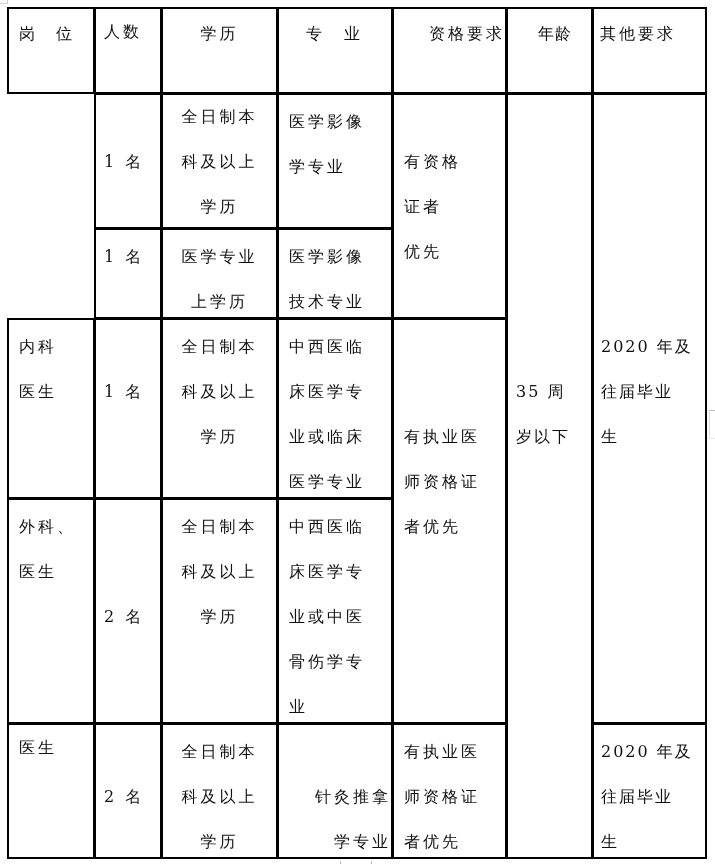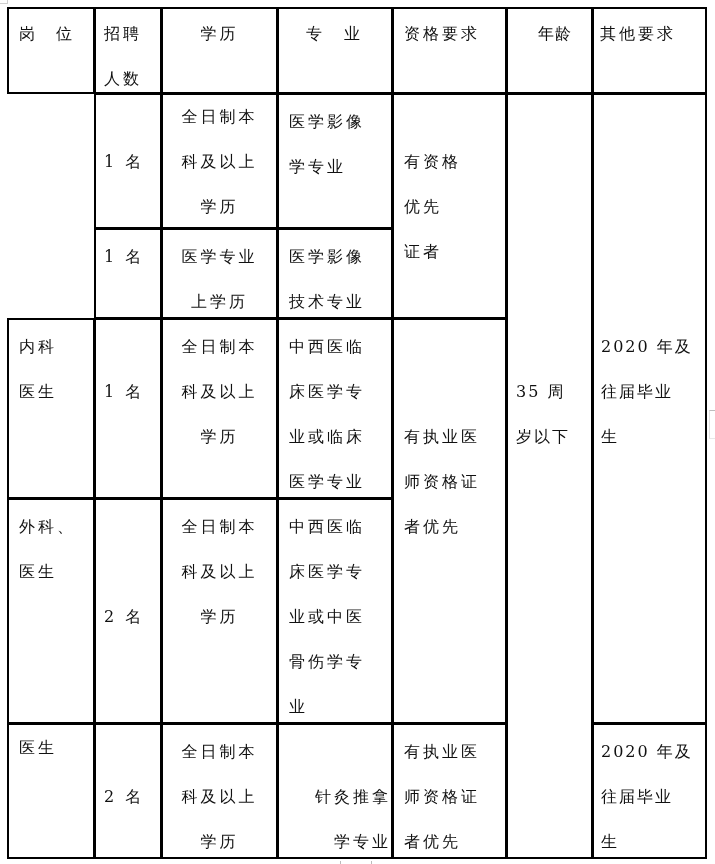--- a/index.html
+++ b/index.html
@@ -73,30 +73,29 @@
 </head>
 <body>
 
 <div class="page">
   <div class="corner-mark"></div>
 
   <div class="cell v-top" style="left:8px;top:8px;width:88px;height:87px;padding-left:10px;">
     <span class="line" style="margin-top:2px;letter-spacing:8px;">岗 位</span>
   </div>
   <div class="cell v-top" style="left:95px;top:8px;width:68px;height:87px;padding-left:8px;">
-    <span class="line" style="margin-top:2px;">招聘</span>
     <span class="line">人数</span>
   </div>
   <div class="cell v-top center" style="left:162px;top:8px;width:117px;height:87px;">
     <span class="line" style="margin-top:2px;">学历</span>
   </div>
   <div class="cell v-top center" style="left:278px;top:8px;width:116px;height:87px;">
     <span class="line" style="margin-top:2px;white-space:pre;letter-spacing:4px;">专  业</span>
   </div>
-  <div class="cell v-top" style="left:393px;top:8px;width:115px;height:87px;padding-left:10px;">
+  <div class="cell v-top" style="left:393px;top:8px;width:115px;height:87px;padding-left:10px;text-align:right;">
     <span class="line" style="margin-top:2px;">资格要求</span>
   </div>
   <div class="cell v-top" style="left:507px;top:8px;width:87px;height:87px;padding-left:30px;letter-spacing:1px;">
     <span class="line" style="margin-top:2px;">年龄</span>
   </div>
   <div class="cell v-top" style="left:593px;top:8px;width:115px;height:87px;padding-left:6px;">
     <span class="line" style="margin-top:2px;">其他要求</span>
   </div>
 
 
@@ -120,22 +119,22 @@
     <span class="line" style="margin-top:4px;">医学专业</span>
     <span class="line">上学历</span>
   </div>
   <div class="cell v-top" style="left:278px;top:229px;width:116px;height:91px;padding-left:10px;">
     <span class="line" style="margin-top:4px;">医学影像</span>
     <span class="line">技术专业</span>
   </div>
 
   <div class="cell v-mid" style="left:393px;top:94px;width:115px;height:226px;padding-left:10px;">
     <span class="line">有资格</span>
+    <span class="line">证者</span>
     <span class="line">优先</span>
-    <span class="line">证者</span>
   </div>
 
   <div class="cell v-top" style="left:8px;top:319px;width:88px;height:181px;padding-left:10px;">
     <span class="line" style="margin-top:4px;">内科</span>
     <span class="line">医生</span>
   </div>
   <div class="cell v-top" style="left:95px;top:319px;width:68px;height:181px;padding-left:8px;">
     <span class="line" style="margin-top:49px;">1 名</span>
   </div>
   <div class="cell v-top center" style="left:162px;top:319px;width:117px;height:181px;">

